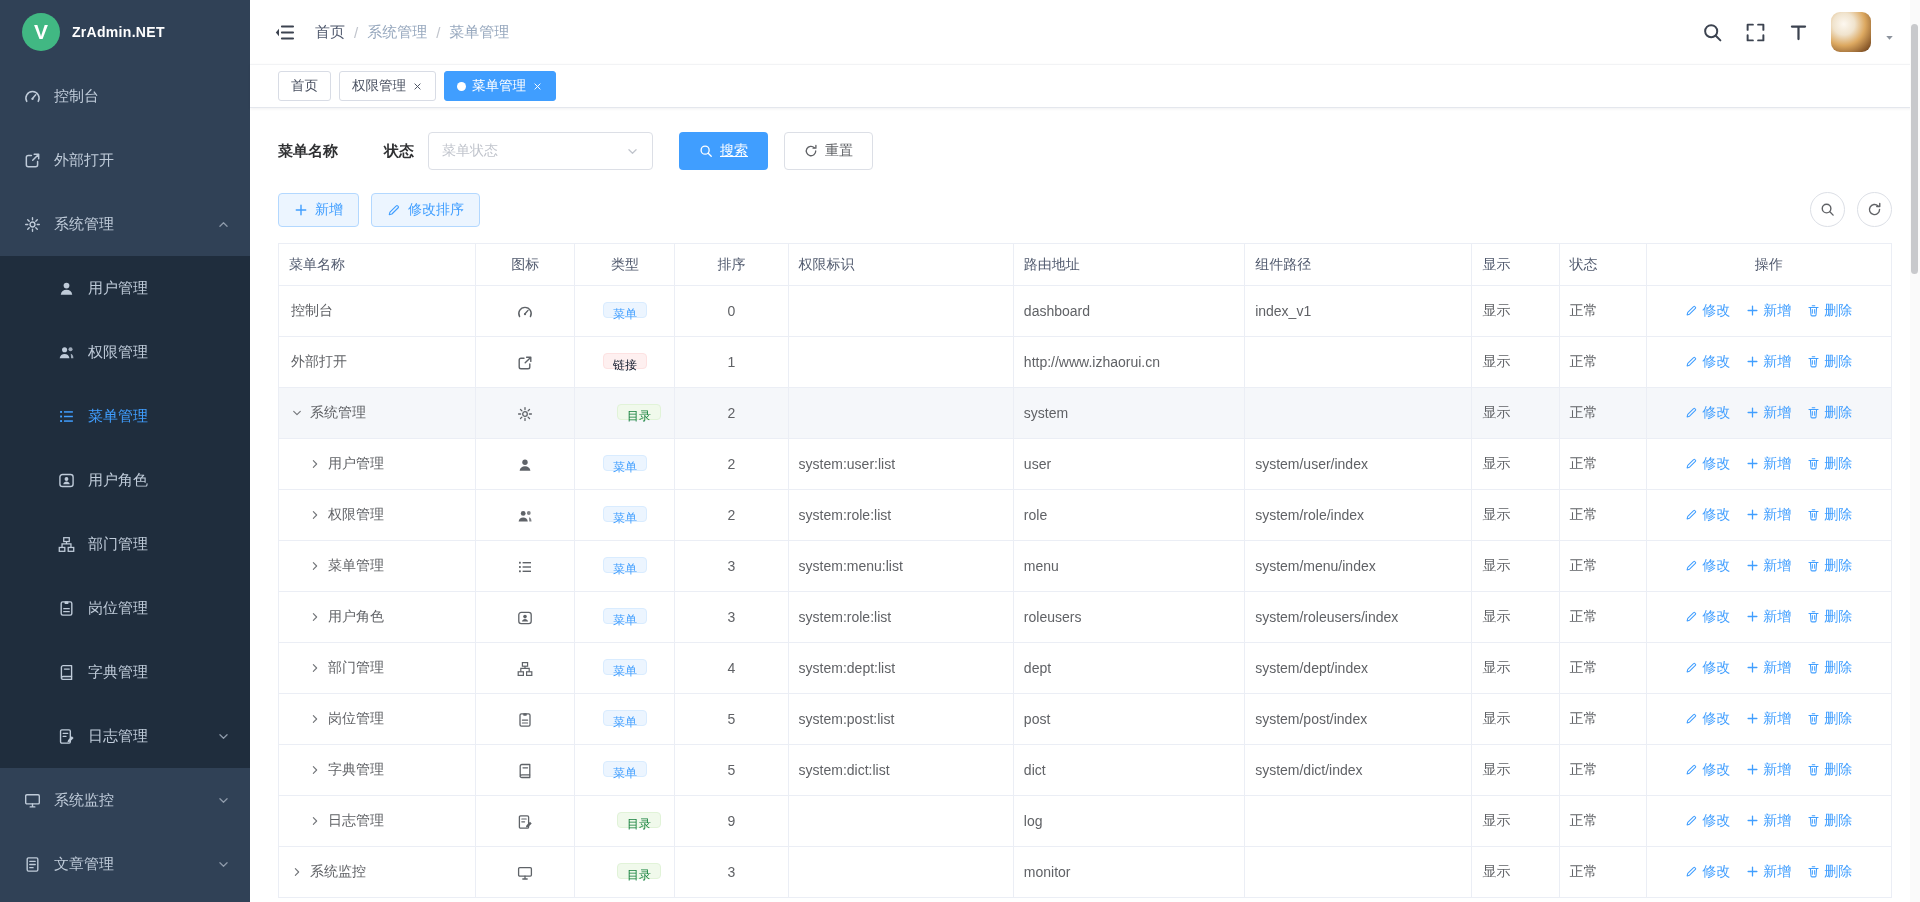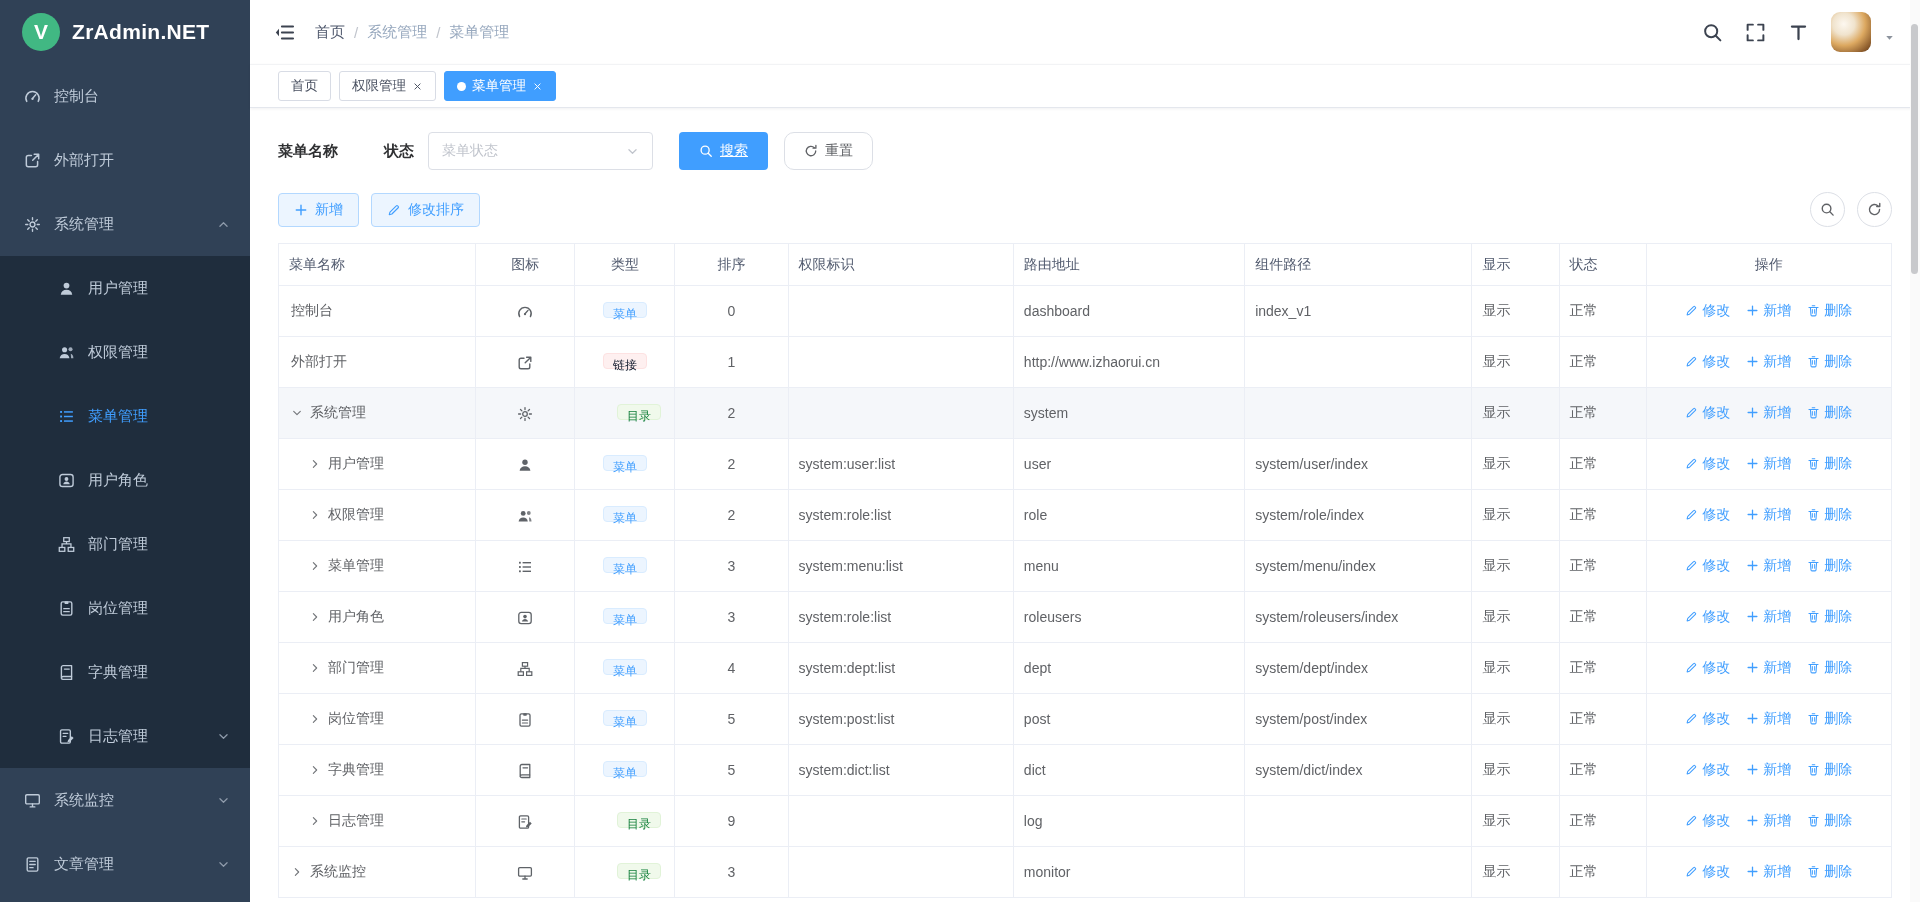--- a/index.html
+++ b/index.html
@@ -8,21 +8,21 @@
     font-family:"Liberation Sans","DejaVu Sans",sans-serif;
     font-size:14px; color:#303133; background:#fff;
   }
   .app { display:flex; width:100%; height:100%; }
 
   
   .sidebar { width:250px; flex-shrink:0; background:var(--sidebar-bg,#304156); height:100%; overflow:hidden; }
   .logo { height:64px; display:flex; align-items:center; gap:12px; padding-left:22px; cursor:pointer; }
   .logo-badge { width:38px; height:38px; border-radius:50%; background:#41b883; color:#fff;
     display:flex; align-items:center; justify-content:center; font-weight:700; font-size:21px; }
-  .logo-title { color:#fff; font-size:21px; font-weight:700; letter-spacing:.3px; }
+  .logo-title { color:#fff; font-size:14px; font-weight:700; letter-spacing:.3px; }
   .sidebar-nav { display:flex; flex-direction:column; }
   .sidebar-item { height:64px; display:flex; align-items:center; gap:13px; padding:0 20px 0 24px;
     color:#bfcbd9; font-size:15px; cursor:pointer; white-space:nowrap; }
   .submenu { background:var(--submenu-bg,#1f2d3d); }
   .submenu .sidebar-item { padding-left:58px; }
   .sidebar-item.active { color:var(--primary,#409eff); }
   .mi { width:17px; height:17px; flex-shrink:0; }
   .chev { width:13px; height:13px; margin-left:auto; color:#8f9bab; }
 
   
@@ -57,21 +57,21 @@
   .text-input::placeholder { color:#c0c4cc; }
   .status-label { margin-left:32px; }
   .select { width:225px; height:38px; border:1px solid #dcdfe6; border-radius:4px;
     display:flex; align-items:center; justify-content:space-between; padding:0 13px; cursor:pointer; }
   .select-placeholder { color:#c0c4cc; font-size:14px; }
   .sel-chev { width:13px; height:13px; color:#c0c4cc; }
   .btn { height:38px; border-radius:4px; padding:0 19px; font-size:14px; display:inline-flex;
     align-items:center; gap:7px; cursor:pointer; border:1px solid transparent; background:#fff; font-family:inherit; }
   .btn .icon { width:14px; height:14px; }
   .btn-primary { background:var(--primary,#409eff); color:#fff; margin-left:26px;text-decoration:underline; }
-  .btn-default { border-color:#dcdfe6; color:#606266; margin-left:16px;border-radius:10px; }
+  .btn-default { border-color:#dcdfe6; color:#606266; margin-left:16px; }
 
   .toolbar { display:flex; align-items:center; gap:12px; margin-bottom:16px; }
   .btn-plain { height:34px; padding:0 15px; background:#ecf5ff; border-color:#b3d8ff; color:var(--primary,#409eff); }
   .toolbar-right { margin-left:auto; display:flex; gap:12px; }
   .circle-btn { width:35px; height:35px; border-radius:50%; border:1px solid #dcdfe6; background:#fff;
     display:flex; align-items:center; justify-content:center; color:#606266; cursor:pointer; }
   .circle-btn .icon { width:15px; height:15px; }
 
   
   .table-wrap { overflow:hidden; }

